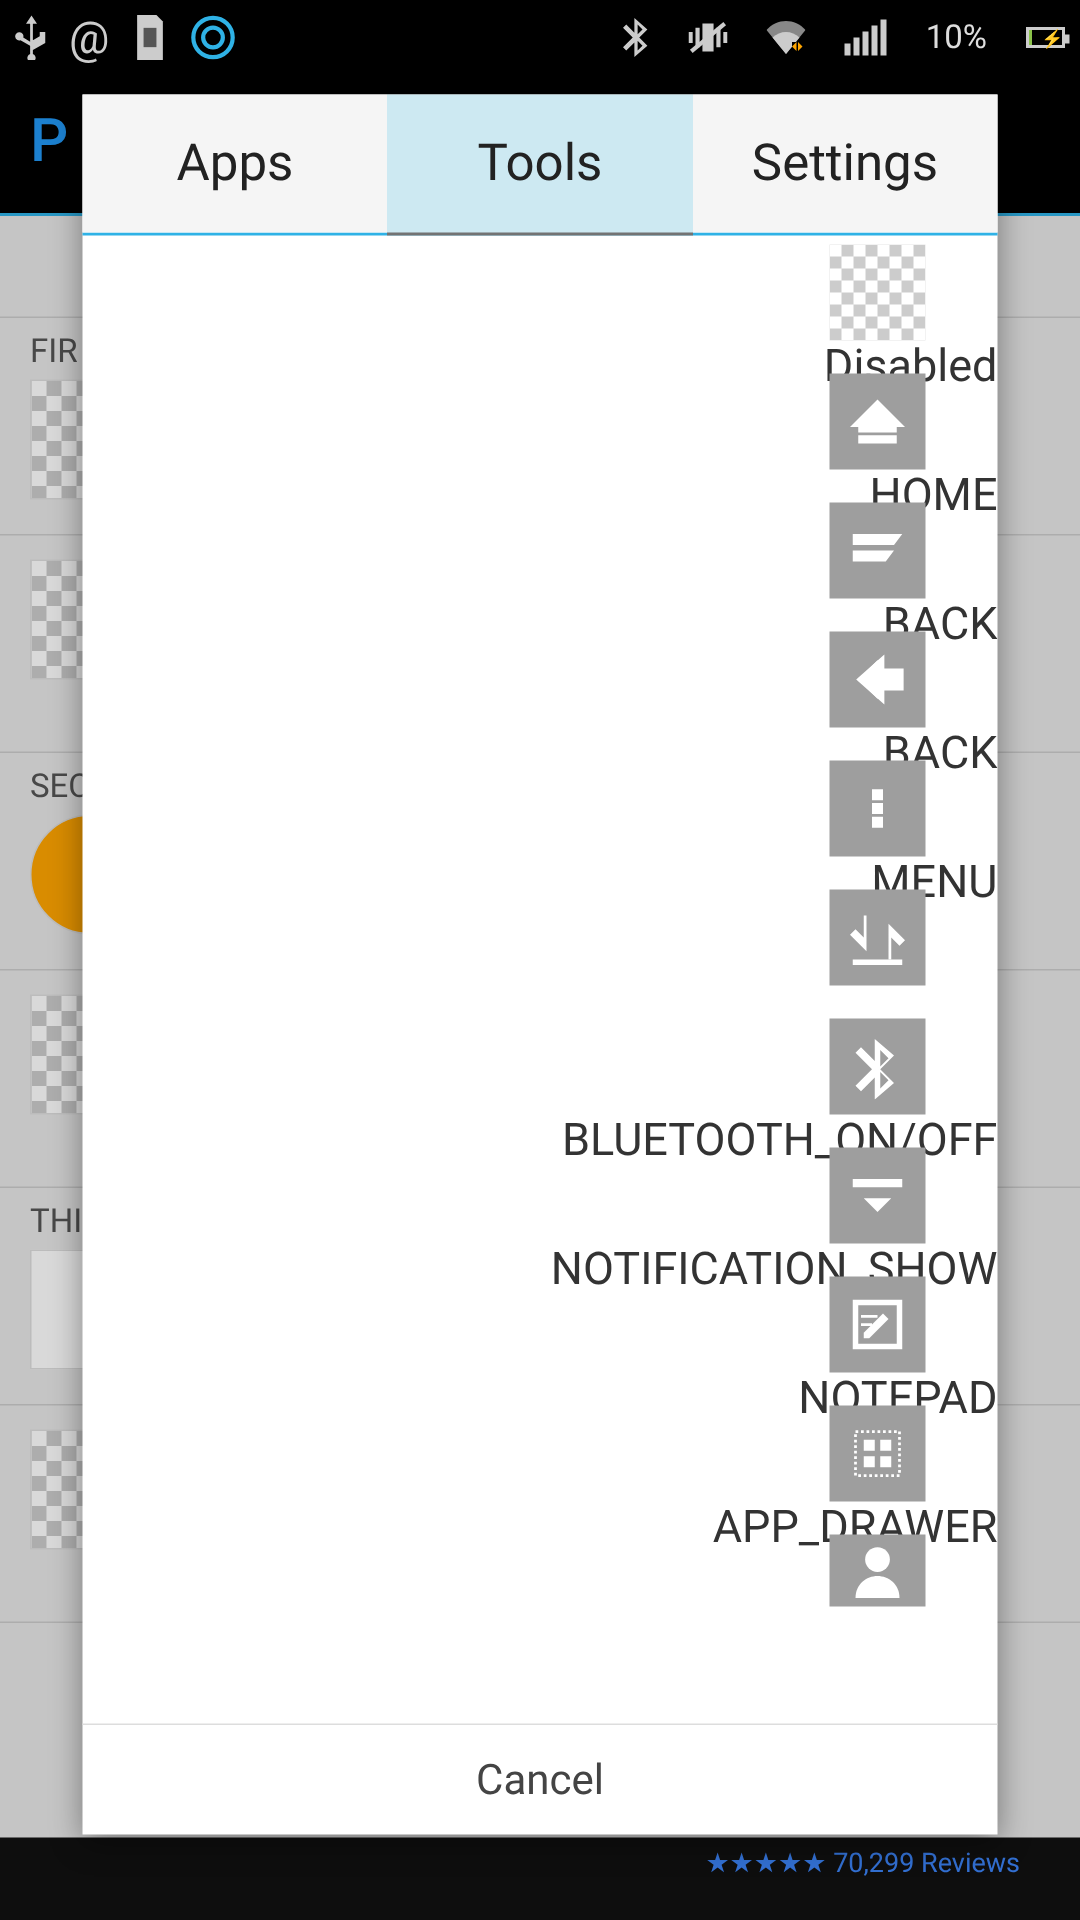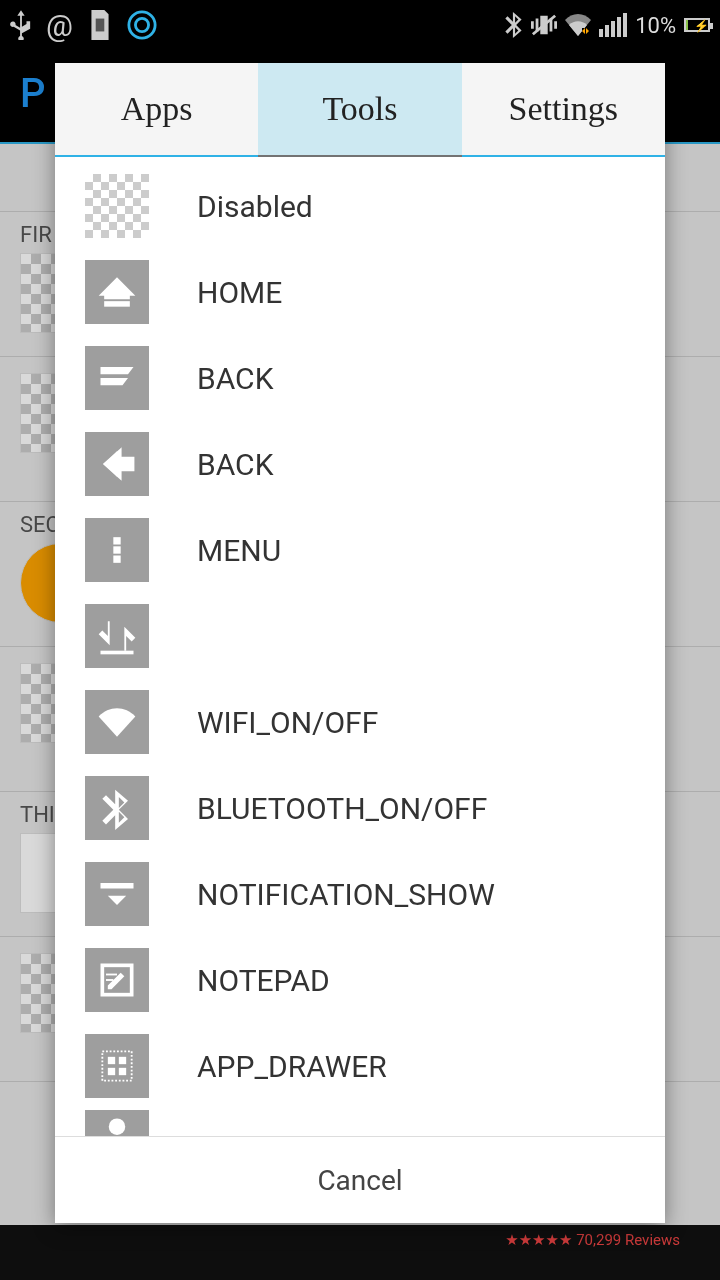--- a/index.html
+++ b/index.html
@@ -15,21 +15,21 @@
   .status-bar {
     height: 50px;
     background: #000;
     display: flex;
     align-items: center;
     justify-content: space-between;
     padding: 0 10px;
     color: #ccc;
   }
   .status-left { display: flex; gap: 14px; align-items: center; font-size: 28px; }
-  .status-right { display: flex; gap: 8px; align-items: center; font-size: 22px; text-align: center; }
+  .status-right { display: flex; gap: 26px; align-items: center; font-size: 22px; text-align: center; }
   .status-time { font-size: 32px; color: #fff; margin-left: 6px; }
   .battery-text { font-size: 22px; color:#ddd;}
   .signal-bars { display:inline-flex; align-items:flex-end; gap:2px; }
   .signal-bars span { width:4px; background:#ccc; }
   .signal-bars span:nth-child(1){height:8px;}
   .signal-bars span:nth-child(2){height:12px;}
   .signal-bars span:nth-child(3){height:16px;}
   .signal-bars span:nth-child(4){height:20px;}
   .signal-bars span:nth-child(5){height:24px;}
   .battery-icon { width:26px; height:14px; border:2px solid #ccc; position:relative; display:inline-block;}
@@ -40,21 +40,21 @@
   .bg-app {
     position: absolute;
     top: 50px; left:0; right:0; bottom:0;
     background: #e8e8e8;
     filter: brightness(0.85);
   }
   .bg-header { height:92px; background:#000; color:#2196f3; font-size:40px; padding:20px 20px; font-weight:500;}
   .bg-row { height:145px; border-bottom:1px solid #ccc; padding:10px 20px; color:#555; font-size:22px;}
   .bg-row.half { height:70px; line-height:45px; border-top:2px solid #2fb2e6;}
   .bg-icon { width:80px; height:80px; background:repeating-conic-gradient(#ccc 0 25%, #fff 0 50%) 0 0/20px 20px; border:1px solid #ddd; margin-top:6px;}
-  .bg-ad { position:absolute; bottom:0; left:0; right:0; height:55px; background:#111; color:#ef4444; font-size:15px; text-align:right; padding:6px 40px;}
+  .bg-ad { position:absolute; bottom:0; left:0; right:0; height:55px; background:#111; color:#3b82f6; font-size:18px; text-align:right; padding:6px 40px;}
   
   .dialog {
     position: absolute;
     left: 55px;
     top: 63px;
     width: 610px;
     height: 1160px;
     background: #fff;
     display: flex;
     flex-direction: column;
@@ -67,58 +67,58 @@
   }
   .tab {
     flex: 1;
     display: flex;
     align-items: center;
     justify-content: center;
     font-size: 34px;
     color: #222;
     background: #f5f5f5;
     cursor: pointer;
-    font-family: Liberation Serif, serif;
   }
   .tab.active {
     background: #cde9f2;
     border-bottom: 2px solid #737373;
     margin-bottom: -2px;
   }
   .tool-list {
     flex: 1;
     overflow: hidden;
     padding-top: 6px;
   }
   .tool-item {
     display: flex;
-    align-items: center;
+    align-items: flex-end;
     height: 86px;
     cursor: pointer;
+    flex-direction: column;
   }
   .tool-icon {
     width: 64px;
     height: 64px;
     margin-left: 30px;
     margin-right: 48px;
     background: #9e9e9e;
     display: flex;
     align-items: center;
     justify-content: center;
     flex-shrink: 0;
   }
   .tool-icon.checker {
     background: repeating-conic-gradient(#ccc 0 25%, #fff 0 50%) 0 0/16px 16px;
   }
   .tool-label {
     font-size: 30px;
     color: #333;
   }
   .dialog-footer {
-    height: 87px;
+    height: 74px;
     border-top: 1px solid #ddd;
     display: flex;
     align-items: center;
     justify-content: center;
     font-size: 28px;
     color: #444;
     cursor: pointer;
   }
   svg { display:block; }
 </style>
@@ -256,28 +256,20 @@
 
     <div class="tool-item">
       <div class="tool-icon">
         <svg width="44" height="44" viewBox="0 0 48 48">
             <path fill="#fff" d="M14 8v16l-6-6-4 4 12 12V8zm20 32V24l6 6 4-4L32 14v26z"></path>
             <rect x="6" y="40" width="36" height="4" fill="#fff"></rect>
           </svg>
       </div>
     </div>
 
-    <div class="tool-item">
-      <div class="tool-icon">
-        <svg width="44" height="44" viewBox="0 0 48 48">
-            <path fill="#fff" d="M24 40L4 18C15 6 33 6 44 18z"></path>
-          </svg>
-      </div>
-      <div class="tool-label">WIFI_ON/OFF</div>
-    </div>
 
     <div class="tool-item">
       <div class="tool-icon">
         <svg width="44" height="44" viewBox="0 0 48 48">
             <path fill="#fff" d="M22 4v16l-10-10-4 4 12 12-12 12 4 4 10-10v16l14-12-10-10 10-10zM26 12l6 6-6 6zm0 16l6 6-6 6z"></path>
           </svg>
       </div>
       <div class="tool-label">BLUETOOTH_ON/OFF</div>
     </div>
 

